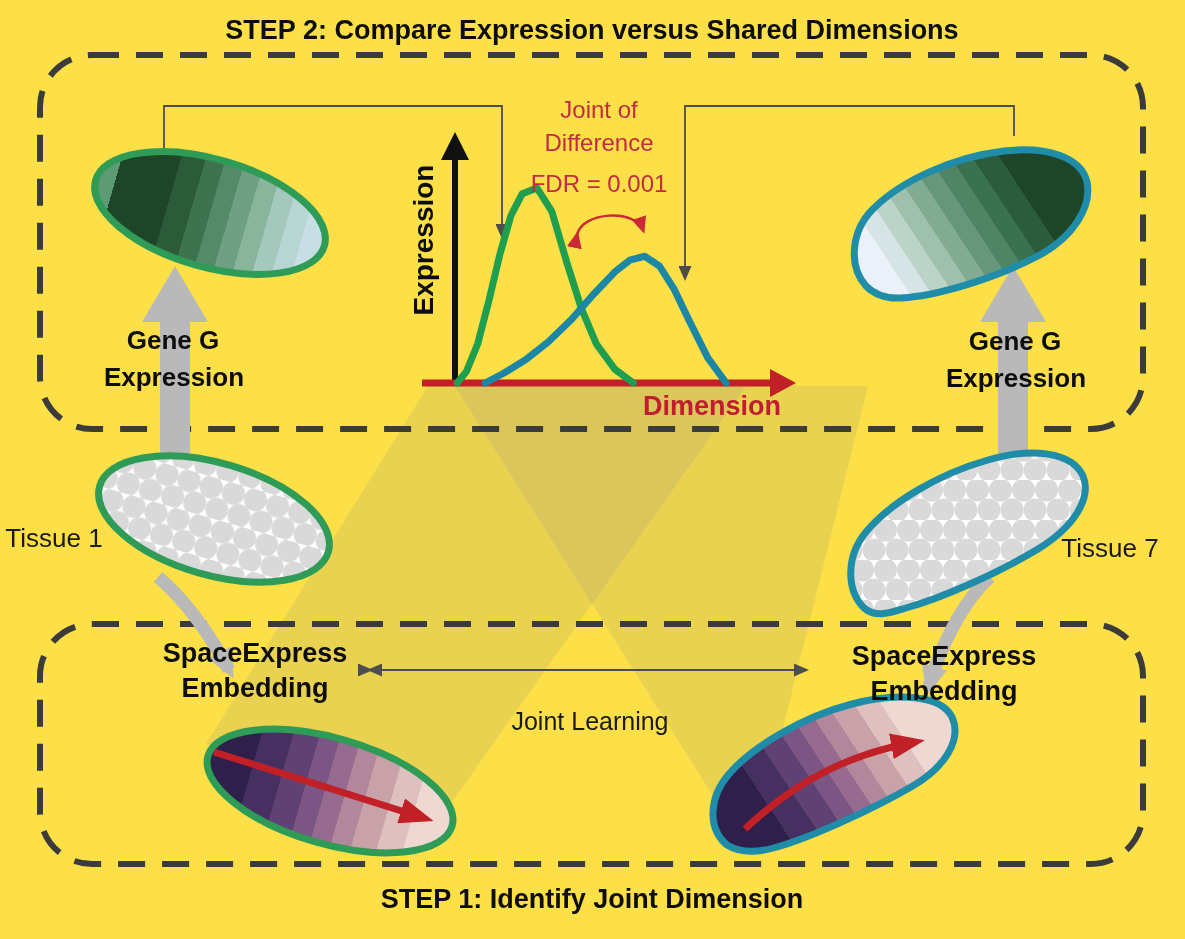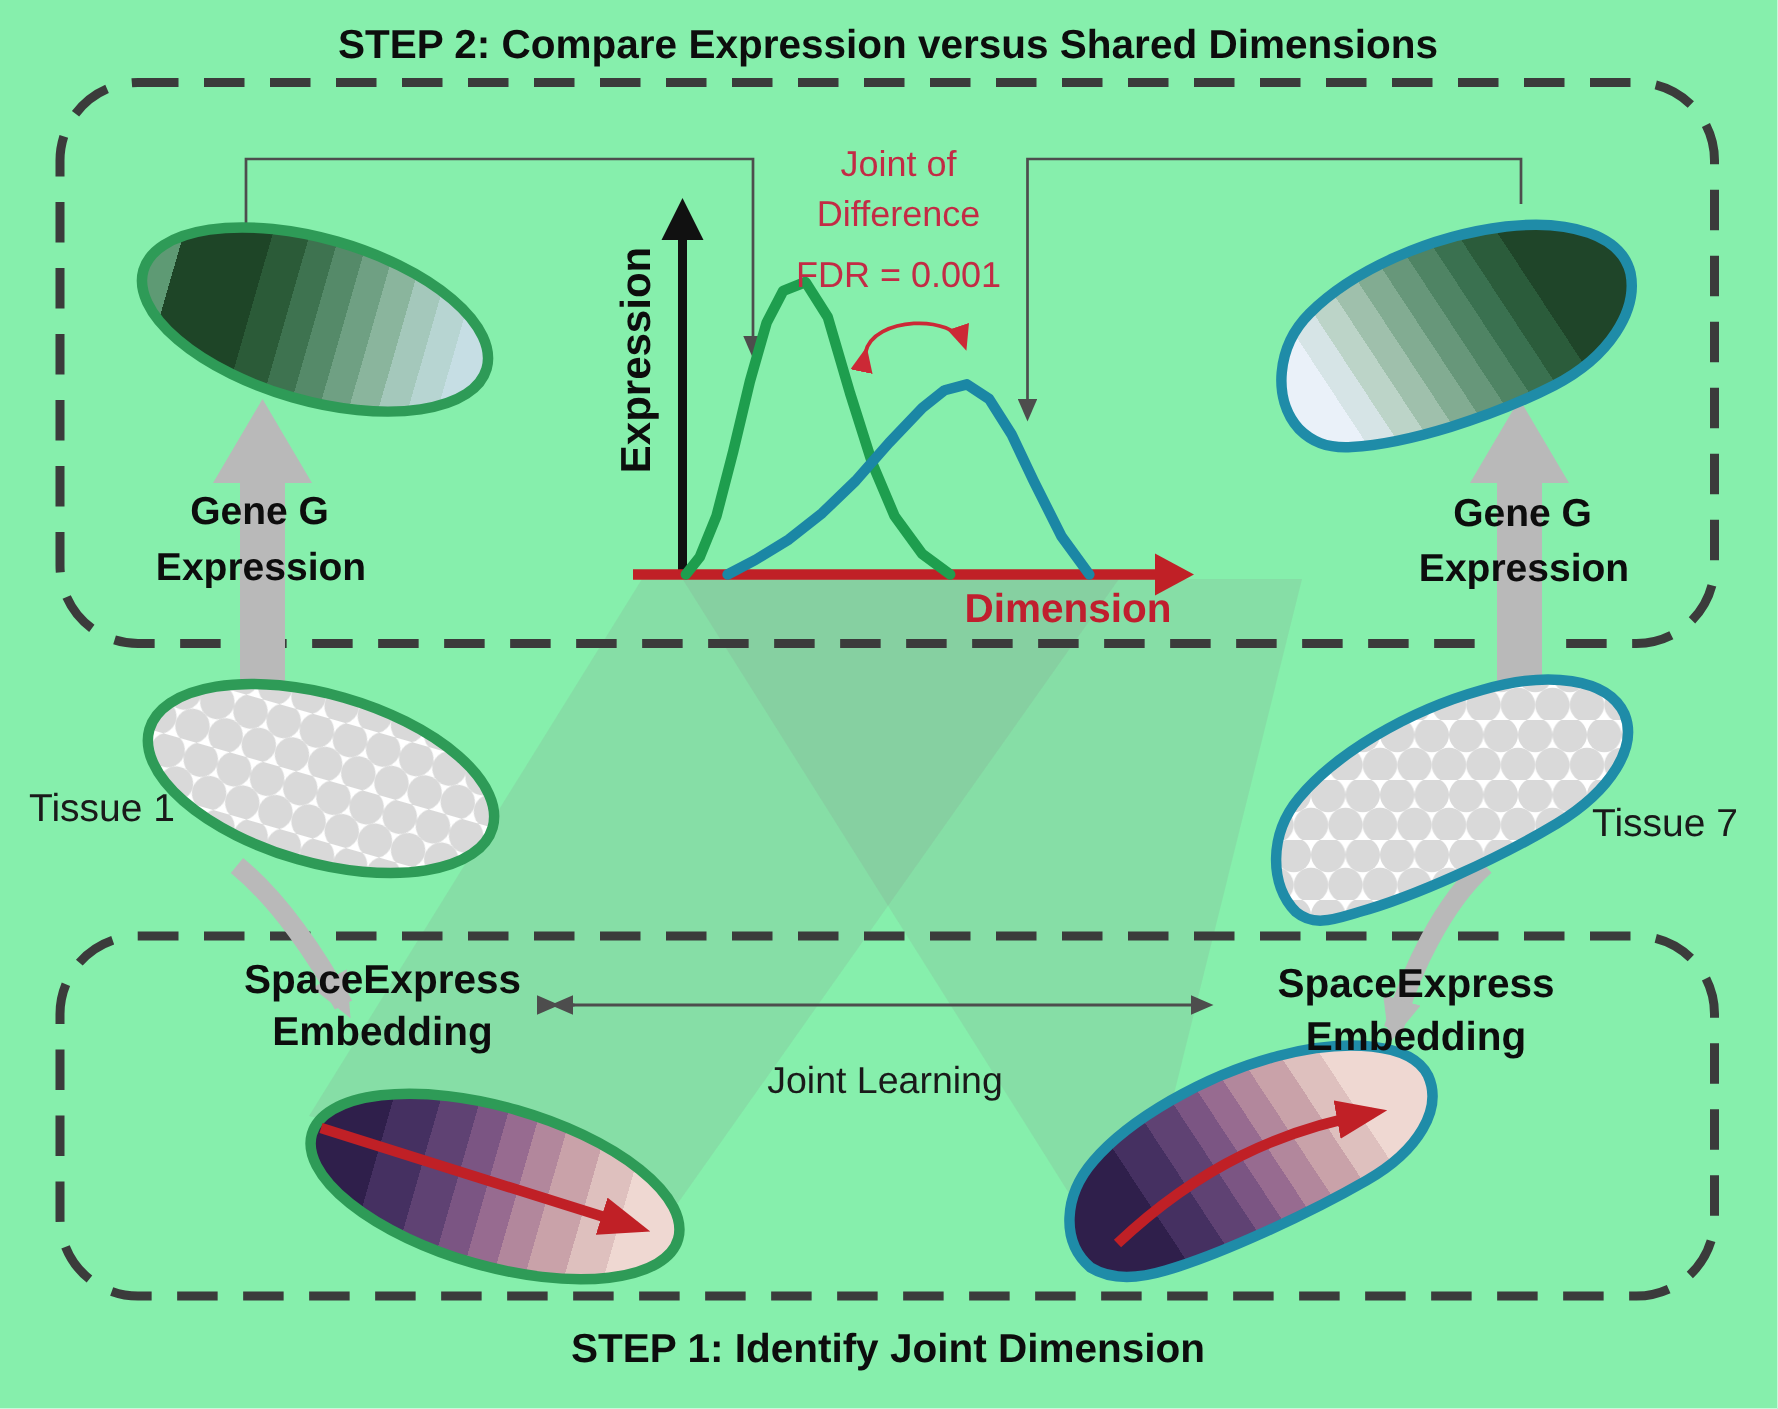--- a/index.html
+++ b/index.html
@@ -1,16 +1,16 @@
 <!DOCTYPE html>
 <html><head>
 <meta charset="utf-8">
 <style>
   html,body{margin:0;padding:0;background:#ffffff;}
-  #canvas{position:relative;width:1185px;height:939px;background:#86efac;overflow:hidden;
+  #canvas{position:relative;width:1185px;height:939px;background:#fde047;overflow:hidden;
           font-family:"Liberation Sans", sans-serif;color:#111;}
   #gfx{position:absolute;left:0;top:0;width:1185px;height:939px;}
   .lbl{position:absolute;transform:translate(-50%,-50%);white-space:nowrap;line-height:1.05;}
   .title{font-size:27px;font-weight:700;color:#0d0d0d;}
   .subtitle{font-size:26px;font-weight:400;color:#1a1a1a;}
   .testtxt{font-size:24px;font-weight:400;color:#C32B45;}
   .ylab{font-size:28px;font-weight:700;color:#0d0d0d;transform:translate(-50%,-50%) rotate(-90deg);}
   .xlab{font-size:27px;font-weight:700;color:#C01E2E;}
   .gene{font-size:26px;font-weight:700;color:#0d0d0d;}
   .tissue{font-size:26px;font-weight:400;color:#1a1a1a;}
@@ -194,21 +194,21 @@
 <div class="lbl testtxt" style="left:599px;top:184px;">FDR = 0.001</div>
 
 <div class="lbl ylab" style="left:424px;top:240px;">Expression</div>
 <div class="lbl xlab" style="left:712px;top:406px;">Dimension</div>
 
 <div class="lbl gene" style="left:173px;top:341px;">Gene G</div>
 <div class="lbl gene" style="left:174px;top:378px;">Expression</div>
 <div class="lbl gene" style="left:1015px;top:342px;">Gene G</div>
 <div class="lbl gene" style="left:1016px;top:379px;">Expression</div>
 
-<div class="lbl tissue" style="left:68px;top:539px;text-align:center;">Tissue 1</div>
+<div class="lbl tissue" style="left:54px;top:539px;text-align:center;">Tissue 1</div>
 <div class="lbl tissue" style="left:1110px;top:549px;">Tissue 7</div>
 
 <div class="lbl emb" style="left:255px;top:653px;">SpaceExpress</div>
 <div class="lbl emb" style="left:255px;top:688px;">Embedding</div>
 <div class="lbl emb" style="left:944px;top:656px;">SpaceExpress</div>
 <div class="lbl emb" style="left:944px;top:691px;">Embedding</div>
 
 <div class="lbl joint" style="left:590px;top:695px;margin-top:26px;">Joint Learning</div>
 
 <div class="lbl title" style="left:592px;top:899px;">STEP 1: Identify Joint Dimension</div>

